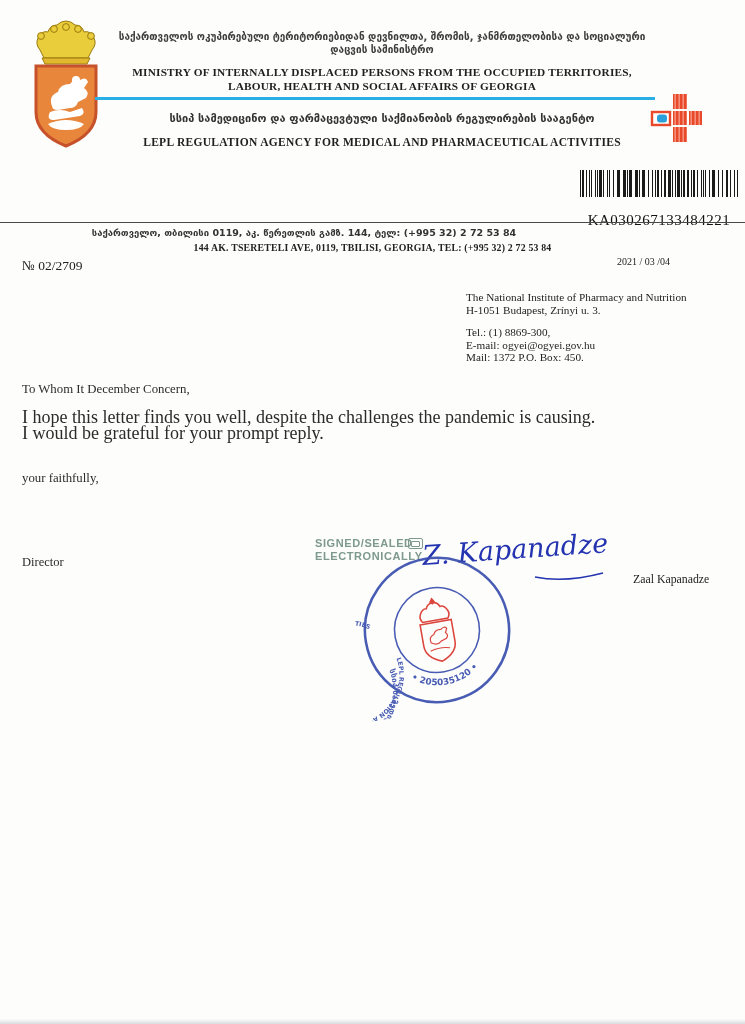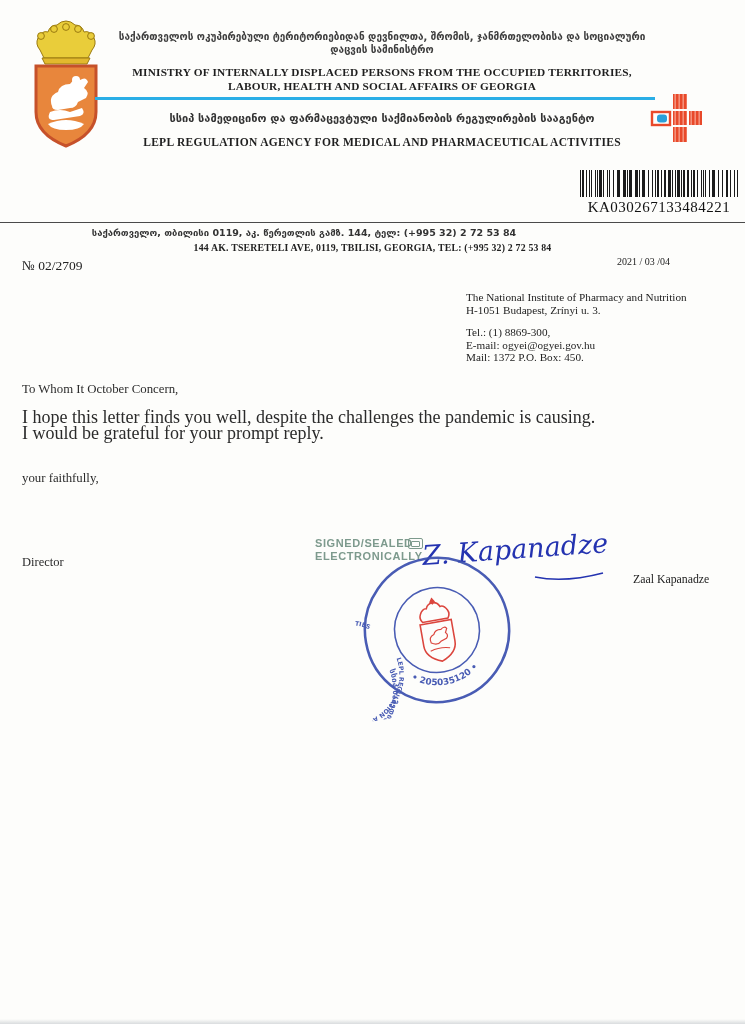--- a/index.html
+++ b/index.html
@@ -20,21 +20,21 @@
     font-size:11.3px; font-weight:bold; color:#1f1f1f; line-height:13.5px; letter-spacing:.2px; }
   .accent-line { left:95px; top:97px; width:560px; height:3px; background:#2aaee6; }
   .agency-ka { left:108px; top:112px; width:548px; text-align:center;
     font-size:11px; font-weight:bold; color:#333; }
   .agency-en { left:108px; top:136px; width:548px; text-align:center;
     font-size:11.5px; font-weight:bold; color:#1f1f1f; letter-spacing:.3px; }
 
   
   .barcode-wrap { left:580px; top:170px; width:158px; text-align:center; }
   .barcode-bars { height:27px; font-size:0; line-height:0; white-space:nowrap; overflow:hidden; }
-  .barcode-text { font-size:15px; letter-spacing:.5px; color:#111; margin-top:2px; }
+  .barcode-text { font-size:15px; letter-spacing:.5px; color:#111; margin-top:15px; }
 
   .rule-full { left:0; top:222px; width:745px; height:1px; background:#4a4a4a; }
 
   .address-ka { left:0; top:227px; width:608px; text-align:center;
     font-size:9.5px; font-weight:bold; color:#333; }
   .address-en { left:0; top:242px; width:745px; text-align:center;
     font-size:9.8px; font-weight:bold; color:#222; letter-spacing:.2px; }
 
   .ref-no { left:22px; top:258px; font-size:13.5px; color:#222; }
   .doc-date { left:617px; top:256px; font-size:10px; color:#222; }
@@ -129,21 +129,21 @@
 
   <div class="abs recipient">
     <div>The National Institute of Pharmacy and Nutrition</div>
     <div>H-1051 Budapest, Zrínyi u. 3.</div>
     <div class="gap"></div>
     <div>Tel.: (1) 8869-300,</div>
     <div>E-mail: ogyei@ogyei.gov.hu</div>
     <div>Mail: 1372 P.O. Box: 450.</div>
   </div>
 
-  <div class="abs salutation">To Whom It October Concern,</div>
+  <div class="abs salutation">To Whom It December Concern,</div>
   <div class="abs body-par">
     <div>I hope this letter finds you well, despite the challenges the pandemic is causing.</div>
     <div>I would be grateful for your prompt reply.</div>
   </div>
   <div class="abs closing">your faithfully,</div>
 
   <div class="abs director">Director</div>
 
   <div class="abs sealed">
     <div>SIGNED/SEALED</div>

